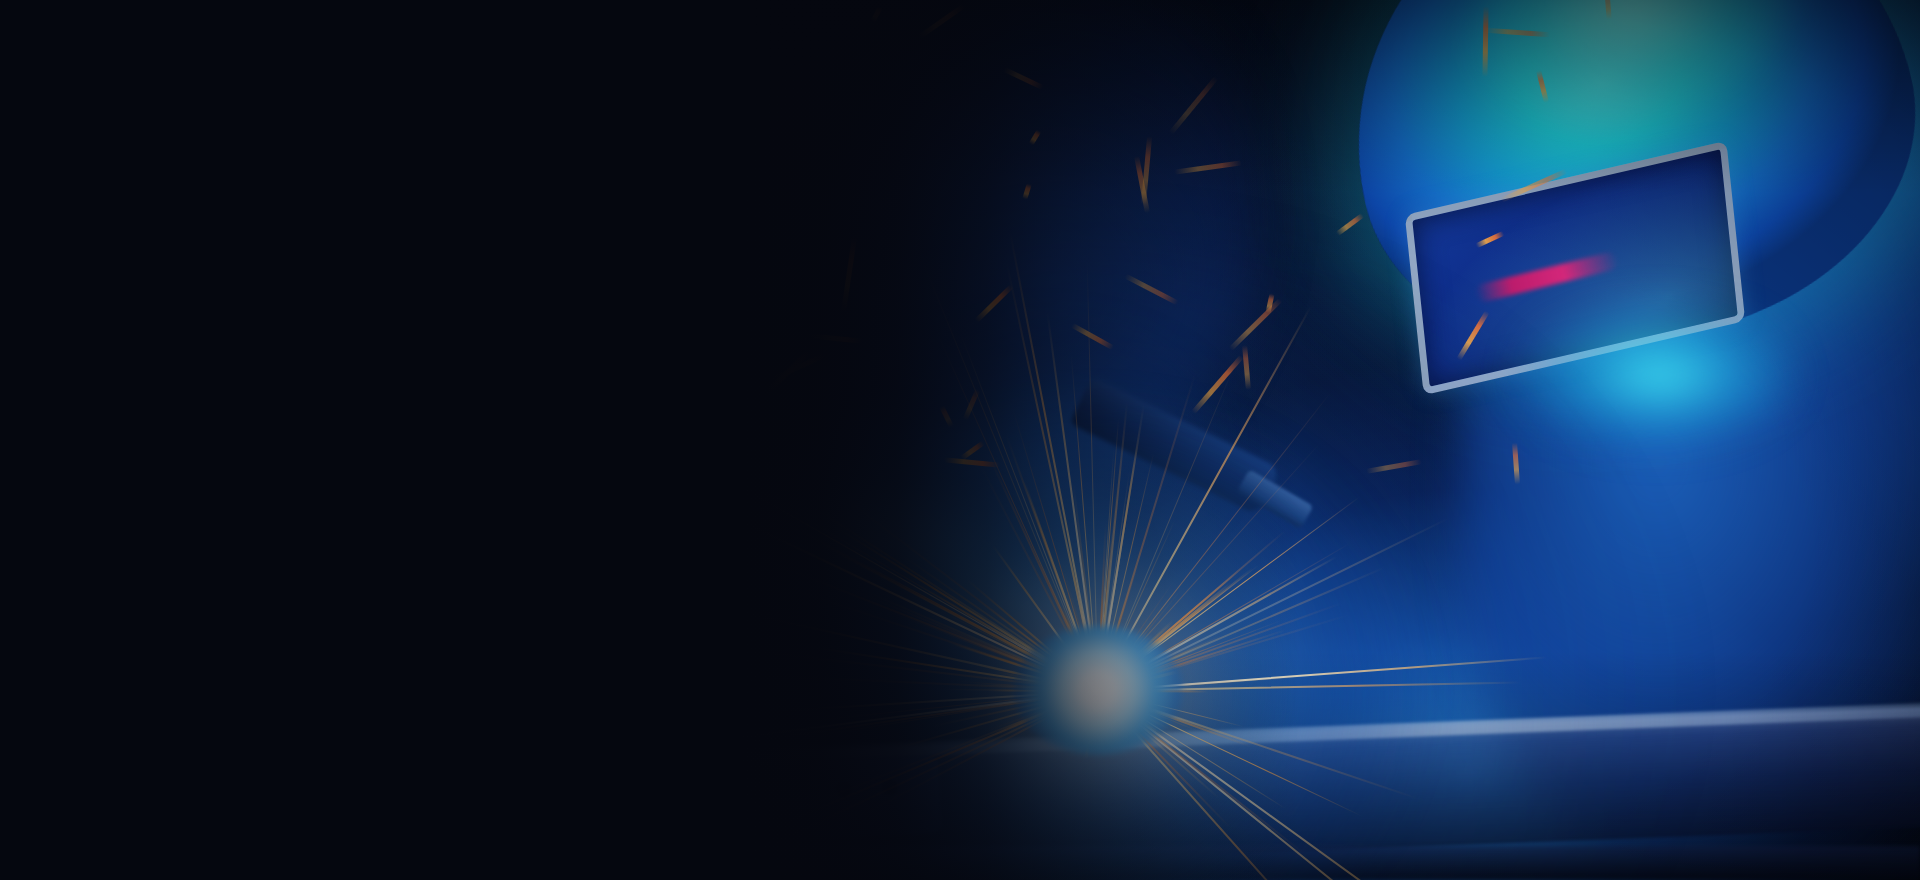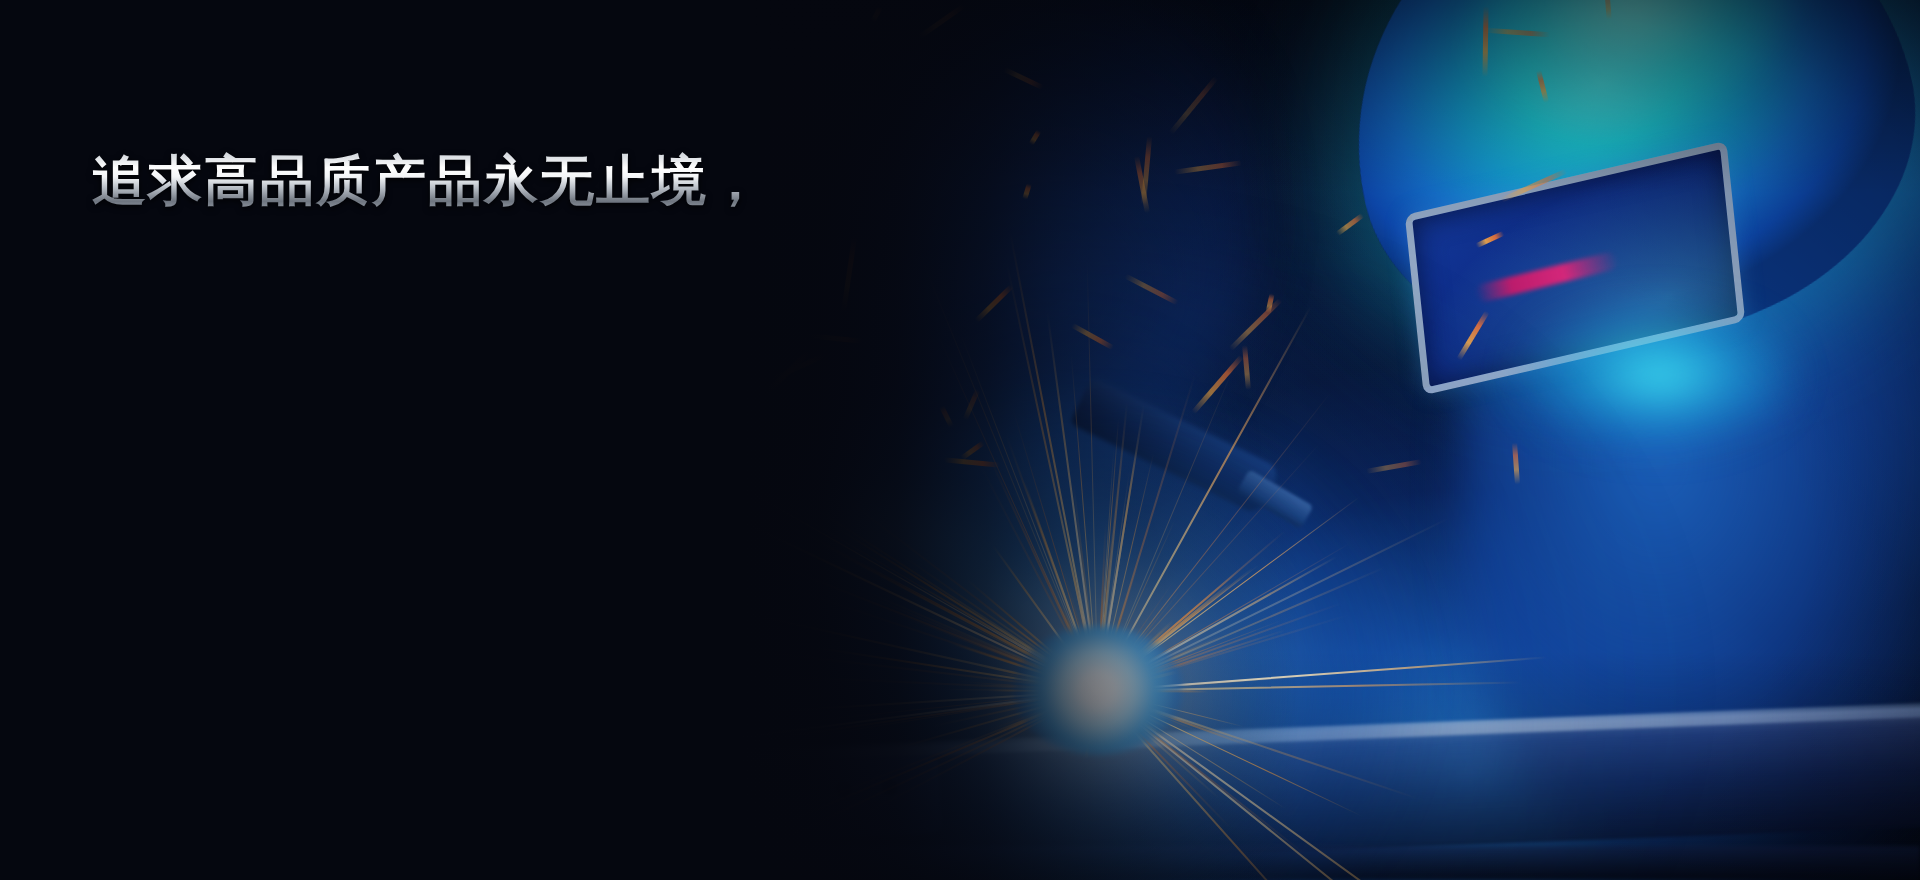--- a/index.html
+++ b/index.html
@@ -627,16 +627,15 @@
         <div class="ember" style="left: 745px; top: 30px; width: 65px; transform: rotate(4deg); opacity: 0.62;"></div>
       </div>
 
     <div class="arc-core"></div>
 
     <div class="ph-vignette"></div>
     <div class="ph-fade"></div>
   </div>
 
   <div class="copy">
-    <div class="headline">追求高品质产品永无止境，</div>
   </div>
 
 </div>
 
 </body></html>

